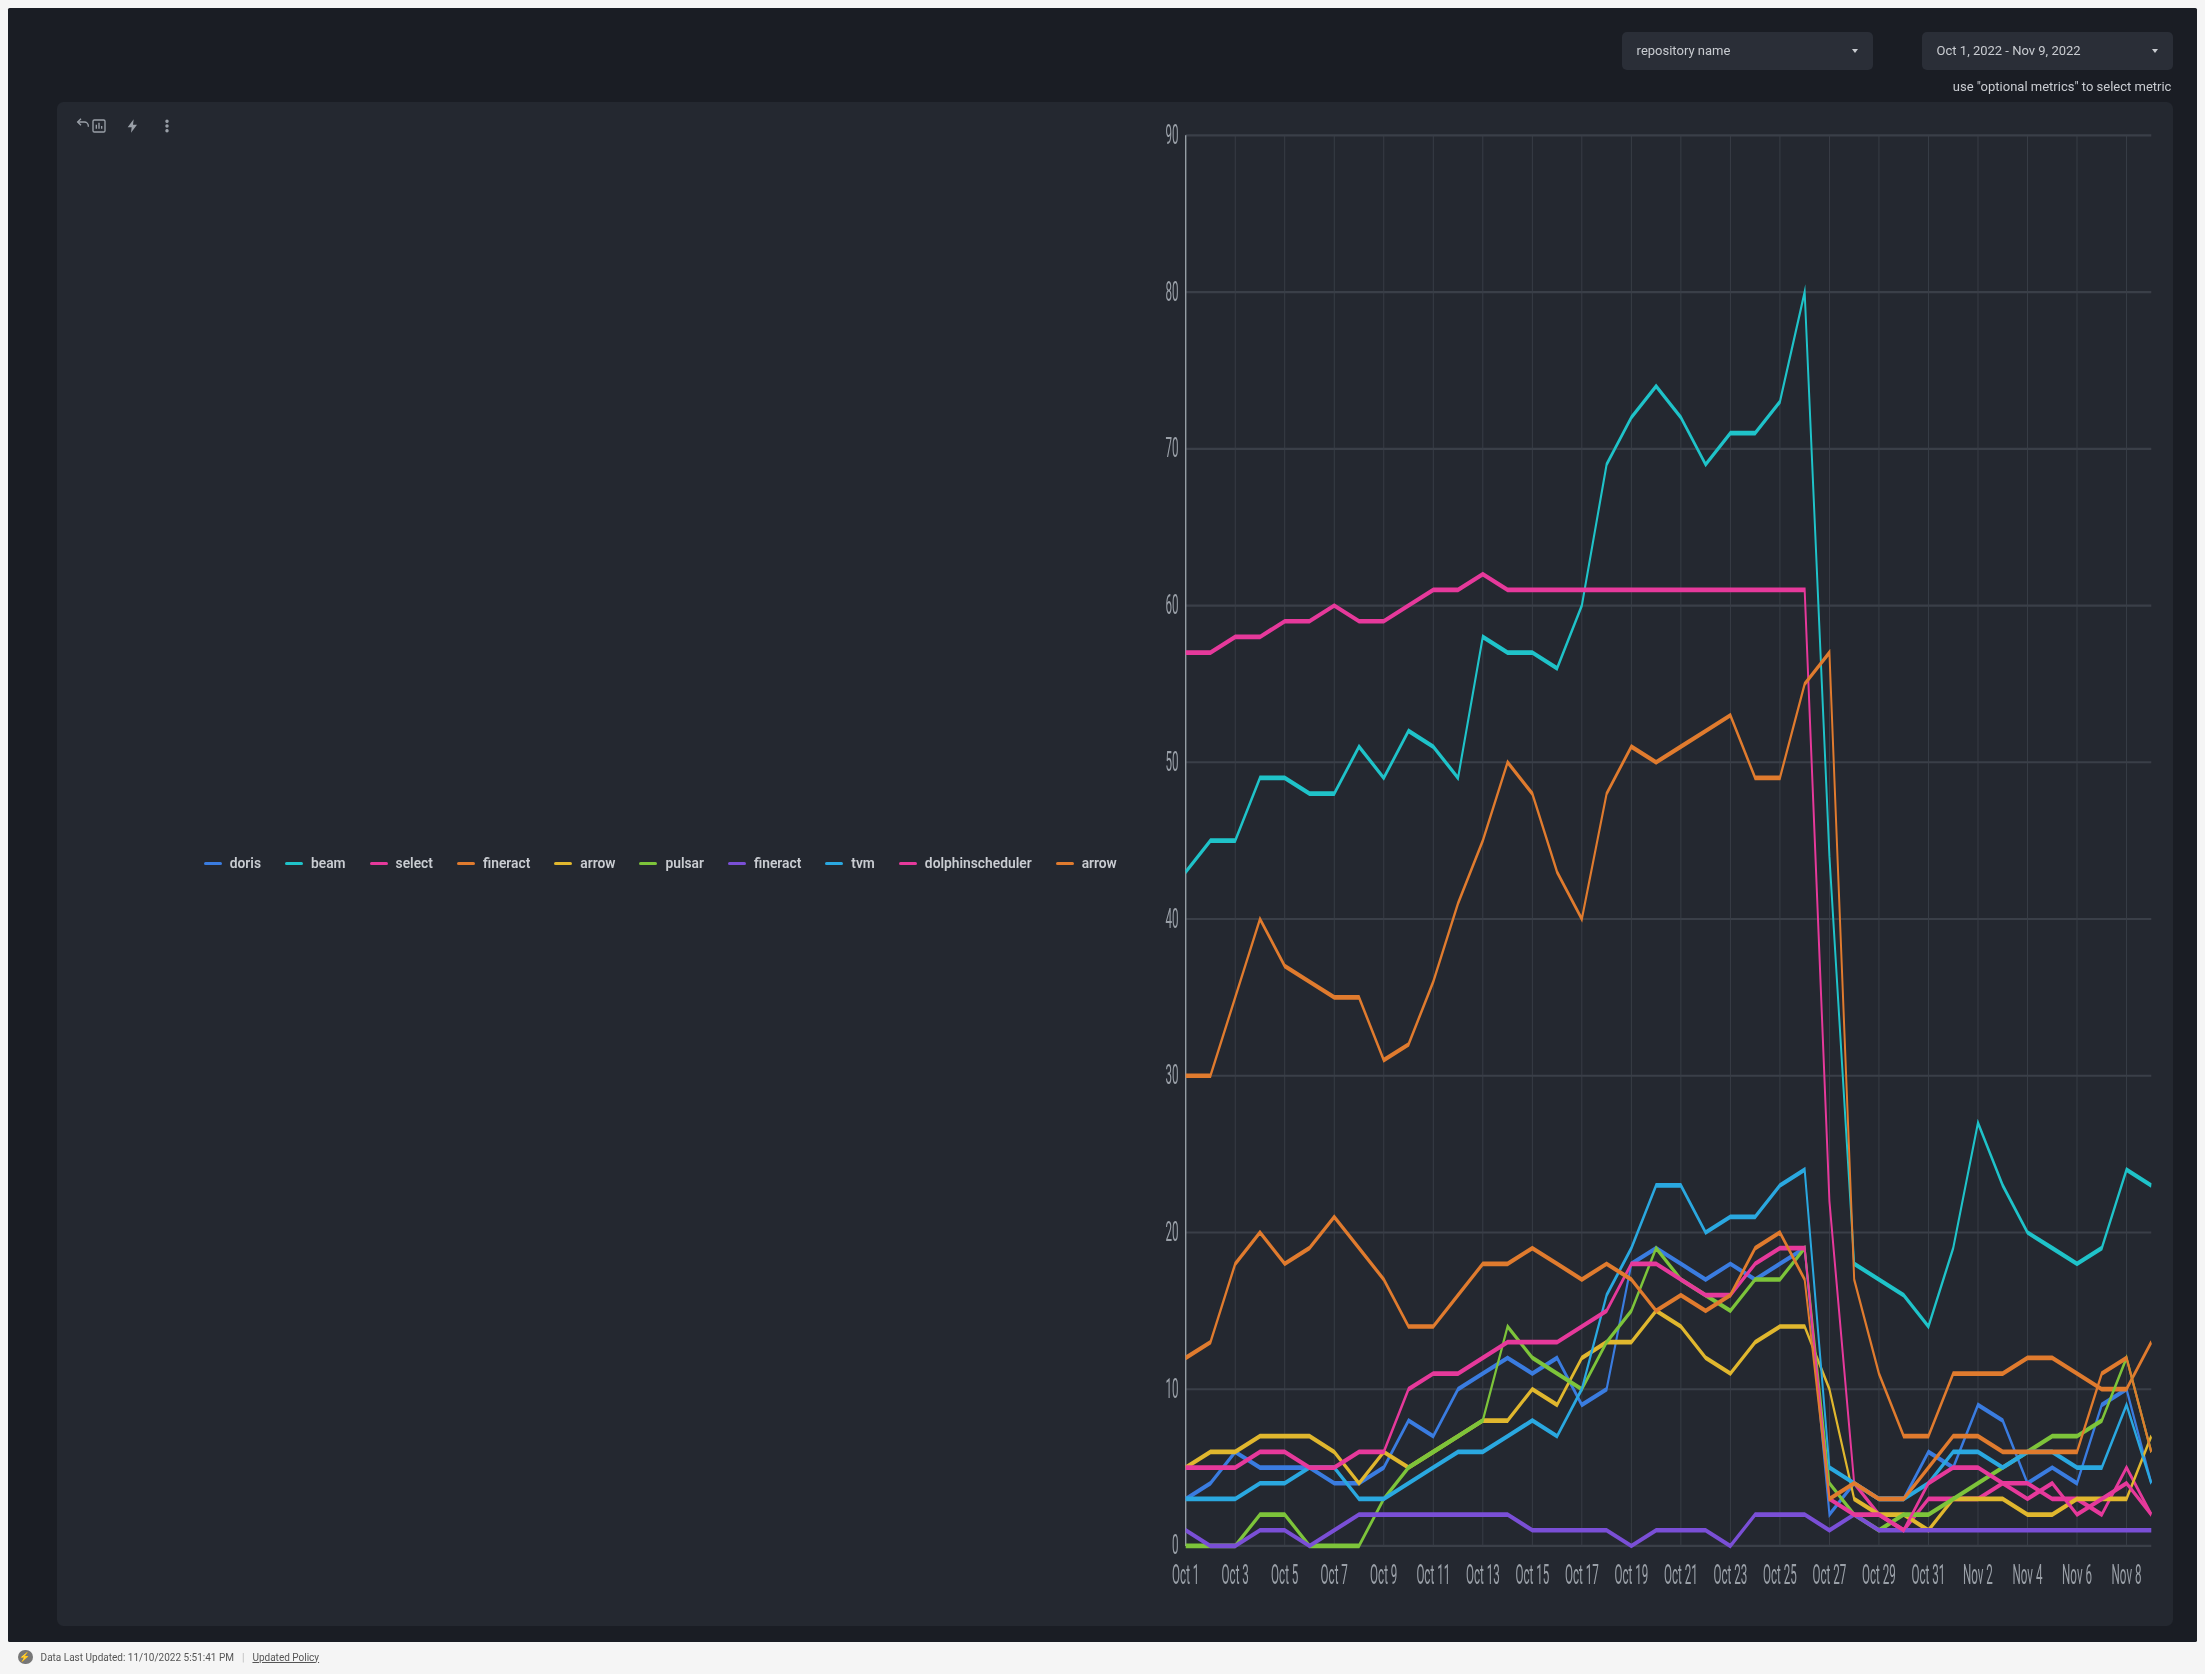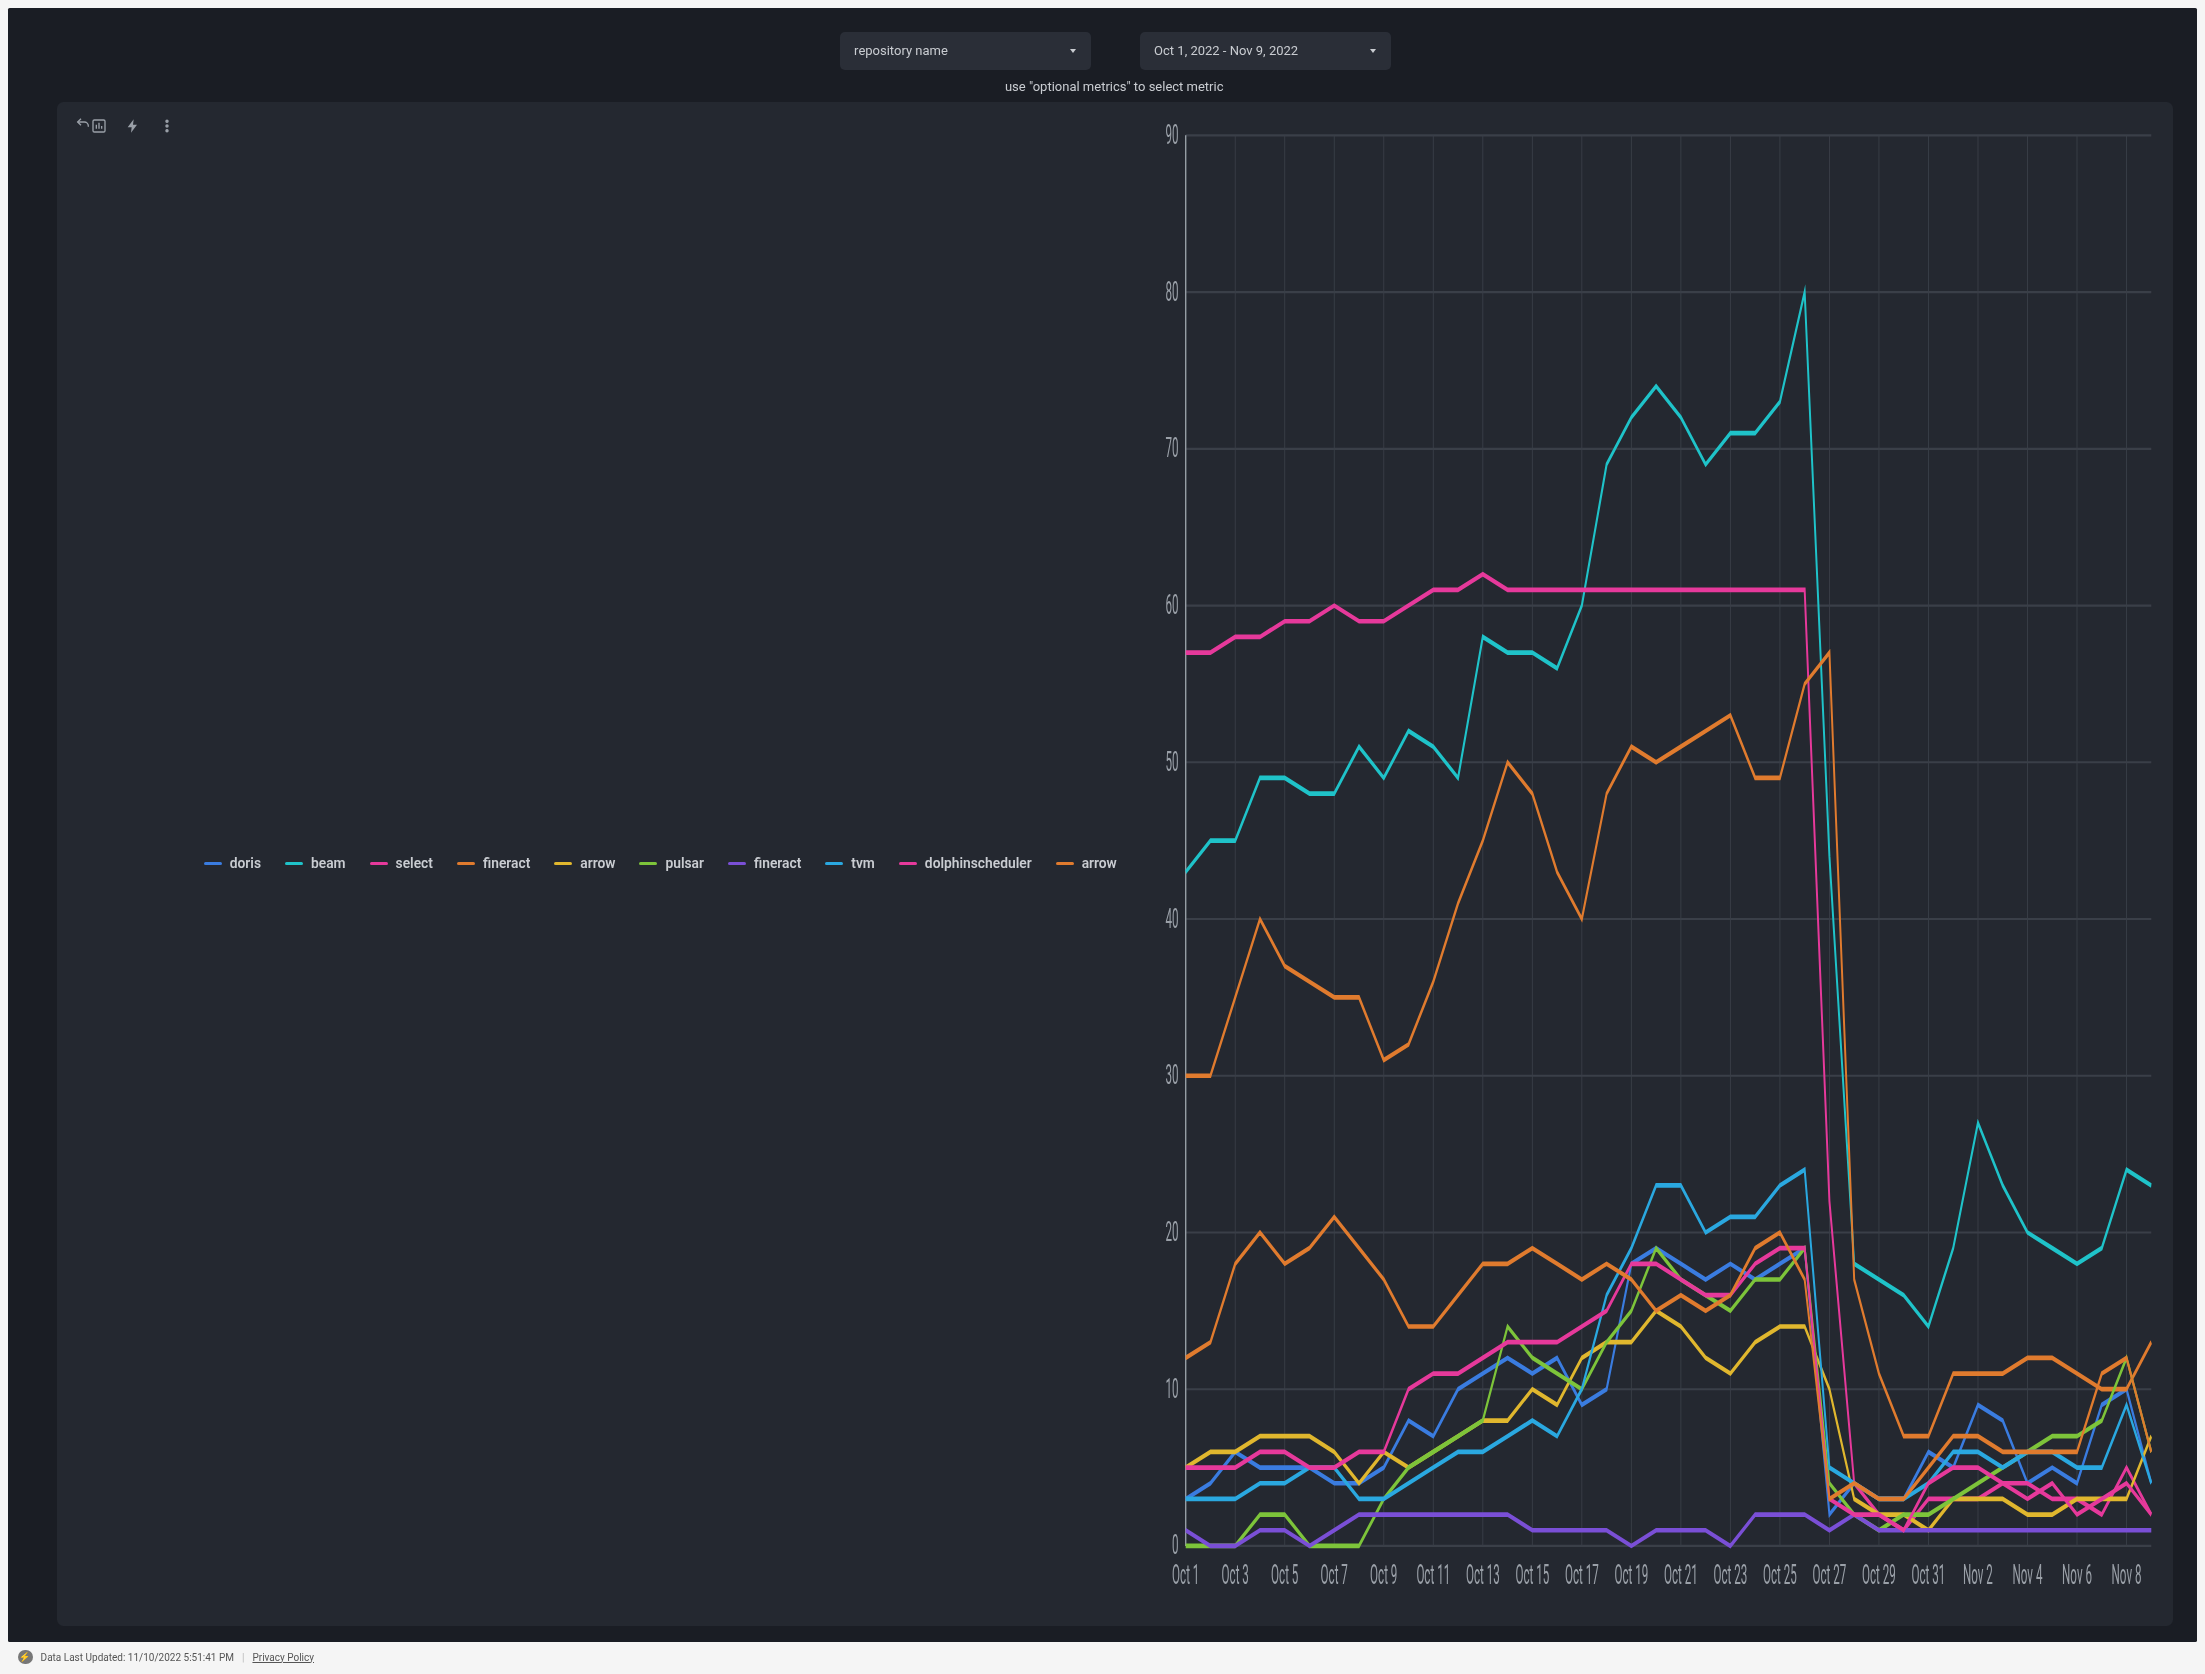--- a/index.html
+++ b/index.html
@@ -13,21 +13,20 @@
     min-height: 100vh;
   }
   .app {
     background: #1a1d24;
     margin: 8px 8px 0 8px;
     flex: 1;
     display: flex;
     flex-direction: column;
     padding: 24px 24px 16px 49px;
     border-radius: 1.6px;
-    align-items: center;
   }
   .topbar {
     display: flex;
     justify-content: flex-end;
     gap: 49px;
     margin-bottom: 4.9px;
   }
   .dropdown {
     background: #2a2e37;
     color: #c9ccd1;
@@ -274,15 +273,15 @@
           </g>
         </svg>
     </div>
   </div>
 </div>
 
 <div class="footer">
   <span class="bolt-badge">⚡</span>
   <span>Data Last Updated: 11/10/2022 5:51:41 PM</span>
   <span class="sep">|</span>
-  <a href="#">Privacy Policy</a>
+  <a href="#">Updated Policy</a>
 </div>
 
 
 </body></html>

